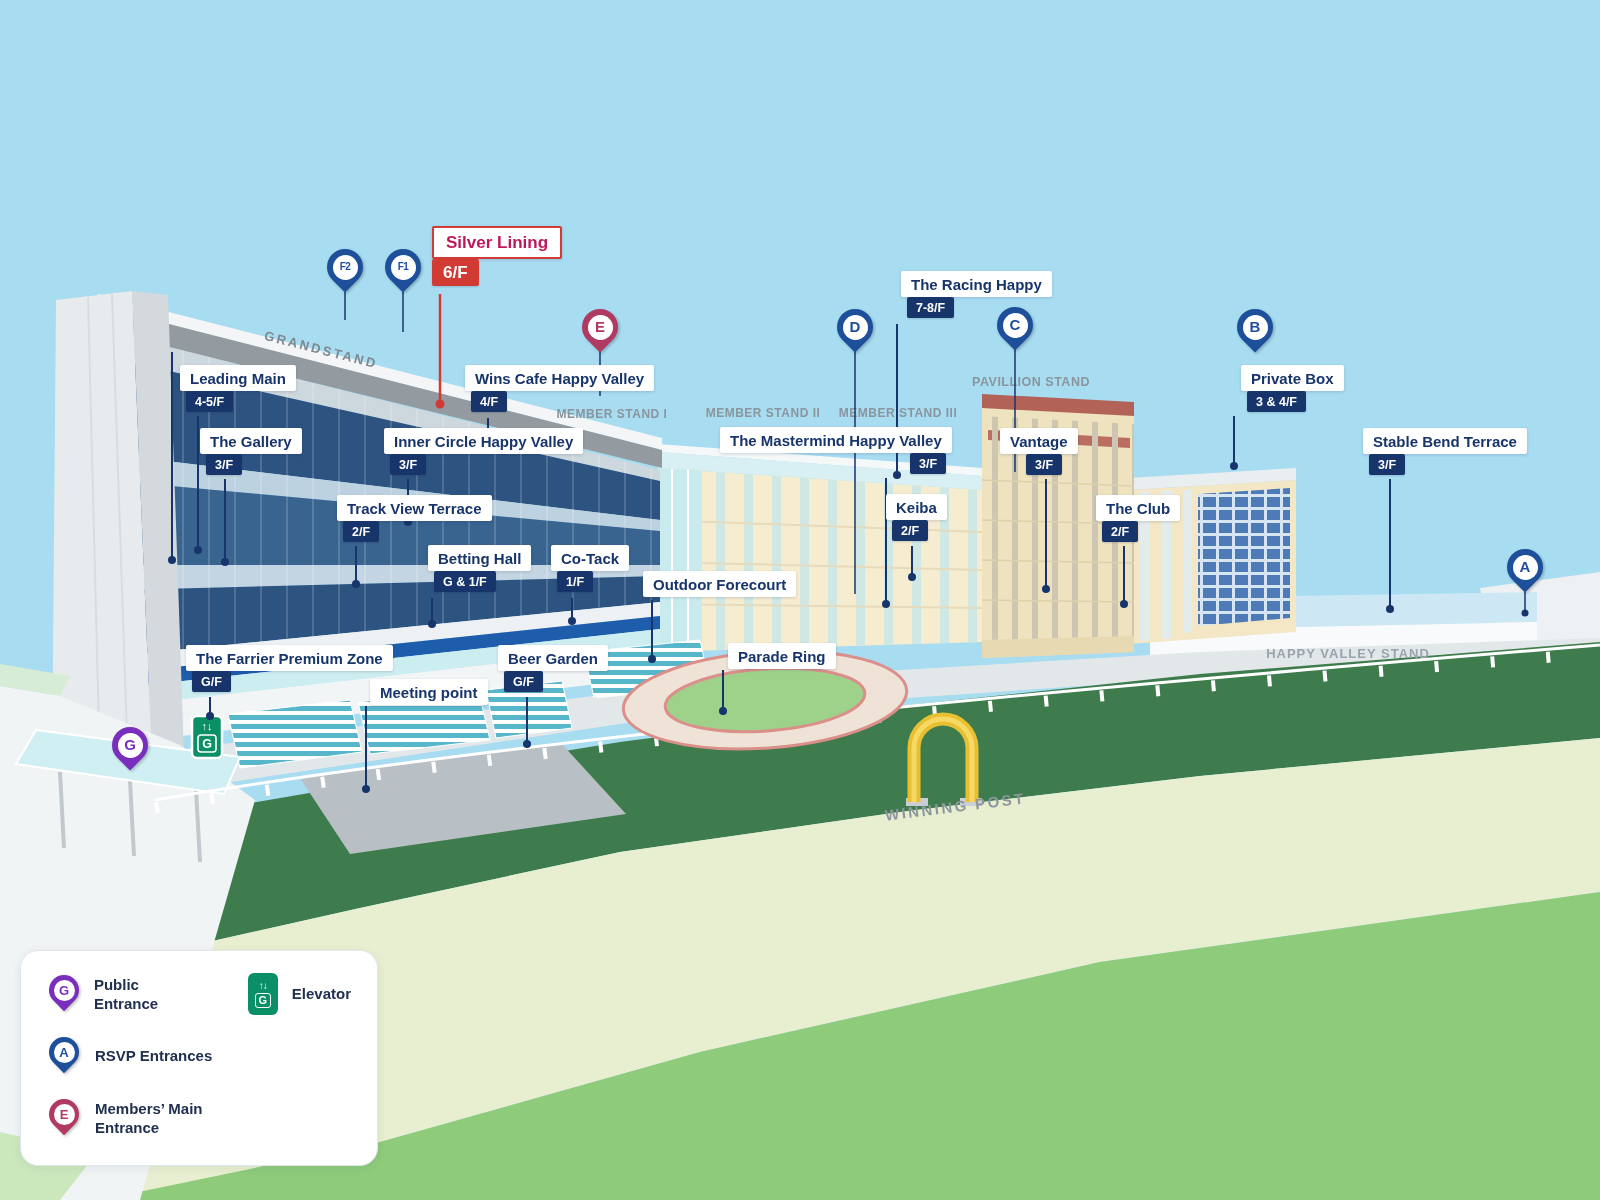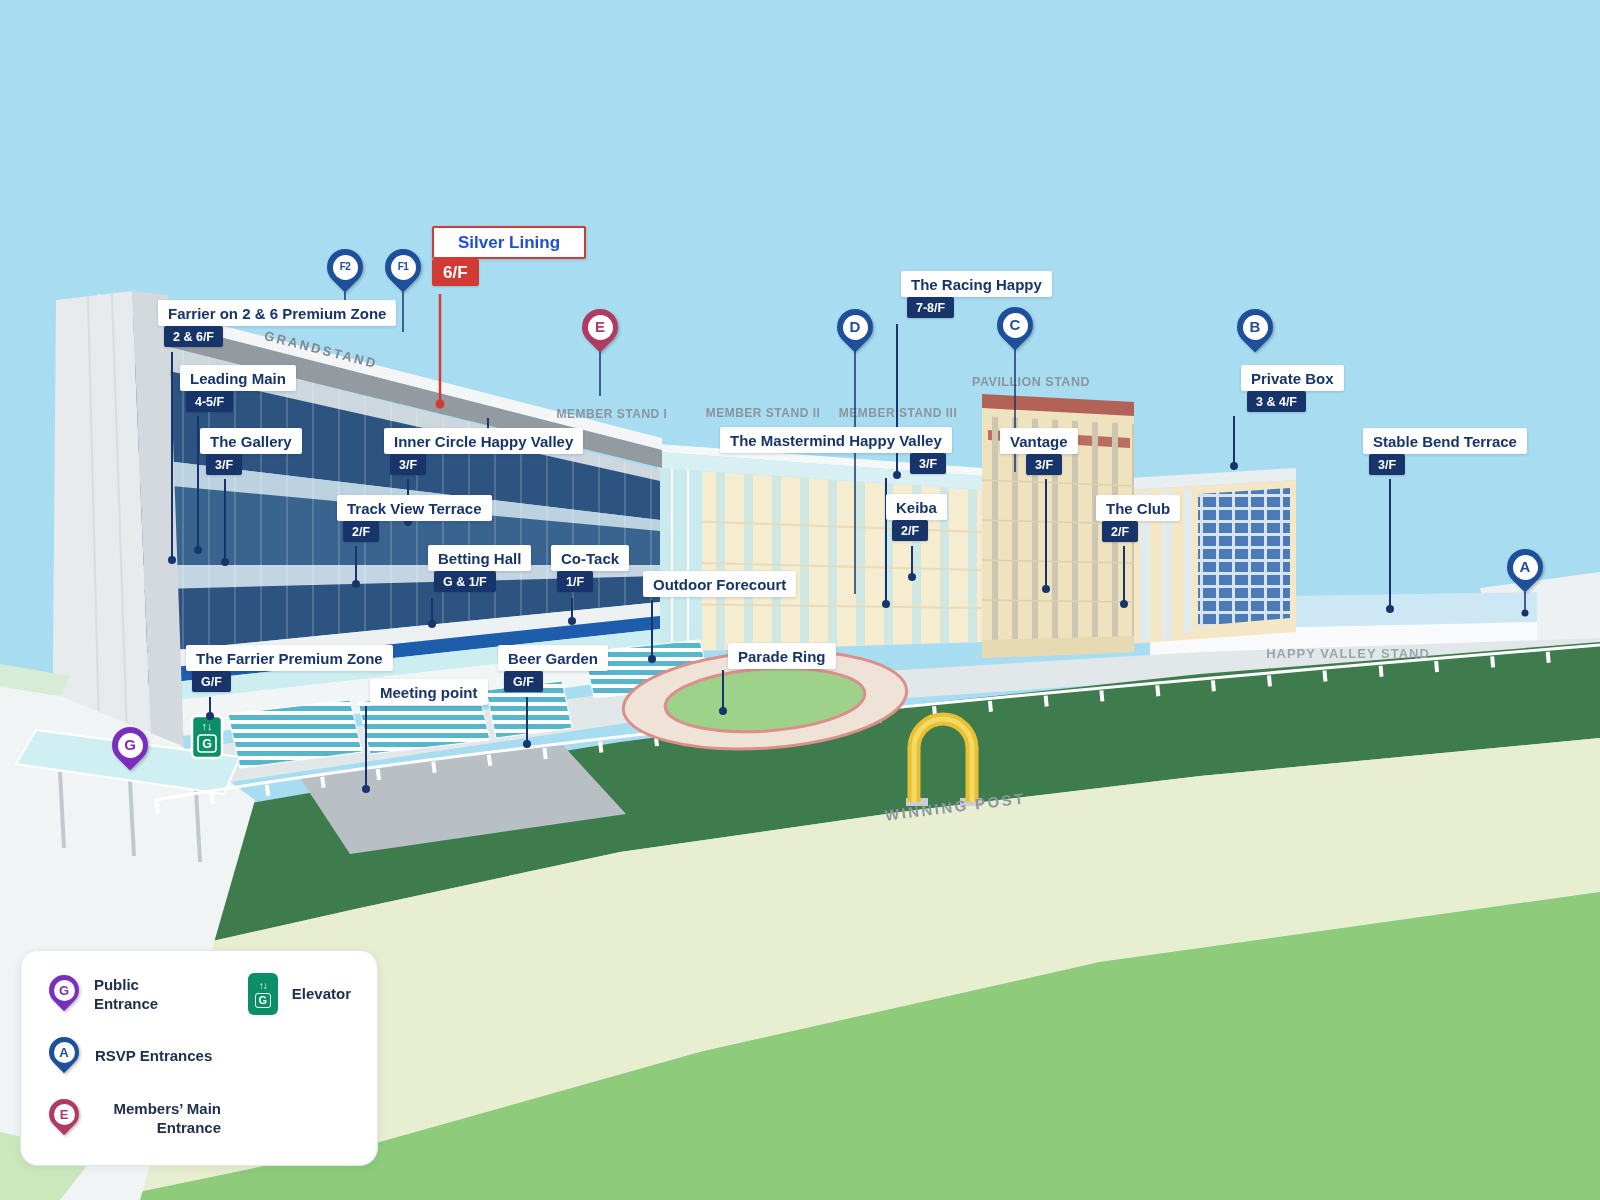--- a/index.html
+++ b/index.html
@@ -10,21 +10,21 @@
 
   
   .label{position:absolute;z-index:4;}
   .label-box{display:table;background:#ffffff;color:#17356b;font-weight:700;font-size:15px;
              padding:5px 10px 4px;border-radius:2px;white-space:nowrap;
              box-shadow:0 1px 3px rgba(20,40,80,.18);}
   .floor-badge{display:table;background:#17356b;color:#ffffff;font-weight:700;font-size:12.5px;
                padding:4px 9px 3px;border-radius:2px;margin-left:6px;white-space:nowrap;
                box-shadow:0 1px 2px rgba(20,40,80,.18);}
   .floor-badge:empty{display:none;}
-  .highlight .label-box{border:2.5px solid #d23b33;color:#1d4ed8;font-size:17px;padding:5px 24px 4px;}
+  .highlight .label-box{border:2.5px solid #d23b33;color:#be185d;font-size:17px;padding:5px 12px 4px;}
   .highlight .floor-badge{background:#d23b33;margin-left:0;font-size:17px;padding:4px 11px 3px;}
 
   
   .pin{position:absolute;width:40px;height:50px;z-index:5;}
   .pin-body{position:absolute;left:2px;top:2px;width:36px;height:36px;
             border-radius:50% 50% 50% 0;transform:rotate(-45deg);
             box-shadow:0 2px 3px rgba(0,0,0,.25);}
   .pin-inner{position:absolute;left:7.5px;top:7.5px;width:25px;height:25px;border-radius:50%;background:#fff;}
   .pin-letter{position:absolute;left:2px;top:8px;width:36px;text-align:center;
               font-size:15px;font-weight:700;line-height:24px;}
@@ -33,21 +33,21 @@
   .pin-maroon .pin-body{background:#b13a63;} .pin-maroon .pin-letter{color:#b13a63;}
   .pin-purple .pin-body{background:#7a2ebd;} .pin-purple .pin-letter{color:#7a2ebd;}
 
   
   .legend{position:absolute;left:20px;top:950px;width:358px;height:216px;background:#ffffff;
           border:1px solid #e2e6ea;border-radius:18px;box-shadow:0 2px 10px rgba(30,50,90,.08);
           padding:22px 26px;box-sizing:border-box;display:flex;flex-direction:column;gap:20px;z-index:6;}
   .legend-row{display:flex;gap:44px;align-items:center;}
   .legend-item{display:flex;align-items:center;gap:14px;}
   .legend-label{color:#20304e;font-weight:700;font-size:15px;line-height:1.3;}
-  .legend-label.w120{width:126px;text-align:right;}
+  .legend-label.w120{width:126px;}
   .legend .pin{position:relative;left:auto;top:auto;width:34px;height:42px;z-index:1;}
   .pin--sm .pin-body{width:30px;height:30px;left:2px;top:2px;}
   .pin--sm .pin-inner{left:6.5px;top:6.5px;width:21px;height:21px;}
   .pin--sm .pin-letter{left:2px;top:7px;width:30px;line-height:21px;font-size:13px;}
   .elev{width:30px;height:42px;background:#0b8f67;border-radius:6px;
         box-shadow:0 0 0 2px #ffffff,0 1px 3px rgba(0,0,0,.15);
         display:flex;flex-direction:column;align-items:center;justify-content:center;
         color:#fff;font-weight:700;flex:none;}
   .elev-arrows{font-size:10px;line-height:10px;letter-spacing:-1px;}
   .elev-g{font-size:11px;line-height:13px;border:1.5px solid #fff;border-radius:3px;padding:0 3px;margin-top:2px;}
@@ -255,31 +255,31 @@
     <line x1="440" y1="294" x2="440" y2="402" stroke="#d23b33" stroke-width="2.5"></line>
     <circle cx="440" cy="404" r="4.5" fill="#d23b33"></circle>
   </g>
 </svg>
 
 <div class="label highlight" style="left:432px;top:226px">
   <div class="label-box">Silver Lining</div>
   <div class="floor-badge">6/F</div>
 </div>
 
-<div class="label" style="left:158px;top:300px">
-  <div class="label-box">Farrier on 2 &amp; 6 Premium Zone</div>
-  <div class="floor-badge">2 &amp; 6/F</div>
-</div>
 <div class="label" style="left:180px;top:365px">
   <div class="label-box">Leading Main</div>
   <div class="floor-badge">4-5/F</div>
 </div>
 <div class="label" style="left:200px;top:428px">
   <div class="label-box">The Gallery</div>
   <div class="floor-badge">3/F</div>
+</div>
+<div class="label" style="left:465px;top:365px">
+  <div class="label-box">Wins Cafe Happy Valley</div>
+  <div class="floor-badge">4/F</div>
 </div>
 <div class="label" style="left:384px;top:428px">
   <div class="label-box">Inner Circle Happy Valley</div>
   <div class="floor-badge">3/F</div>
 </div>
 <div class="label" style="left:337px;top:495px">
   <div class="label-box">Track View Terrace</div>
   <div class="floor-badge">2/F</div>
 </div>
 <div class="label" style="left:428px;top:545px">

